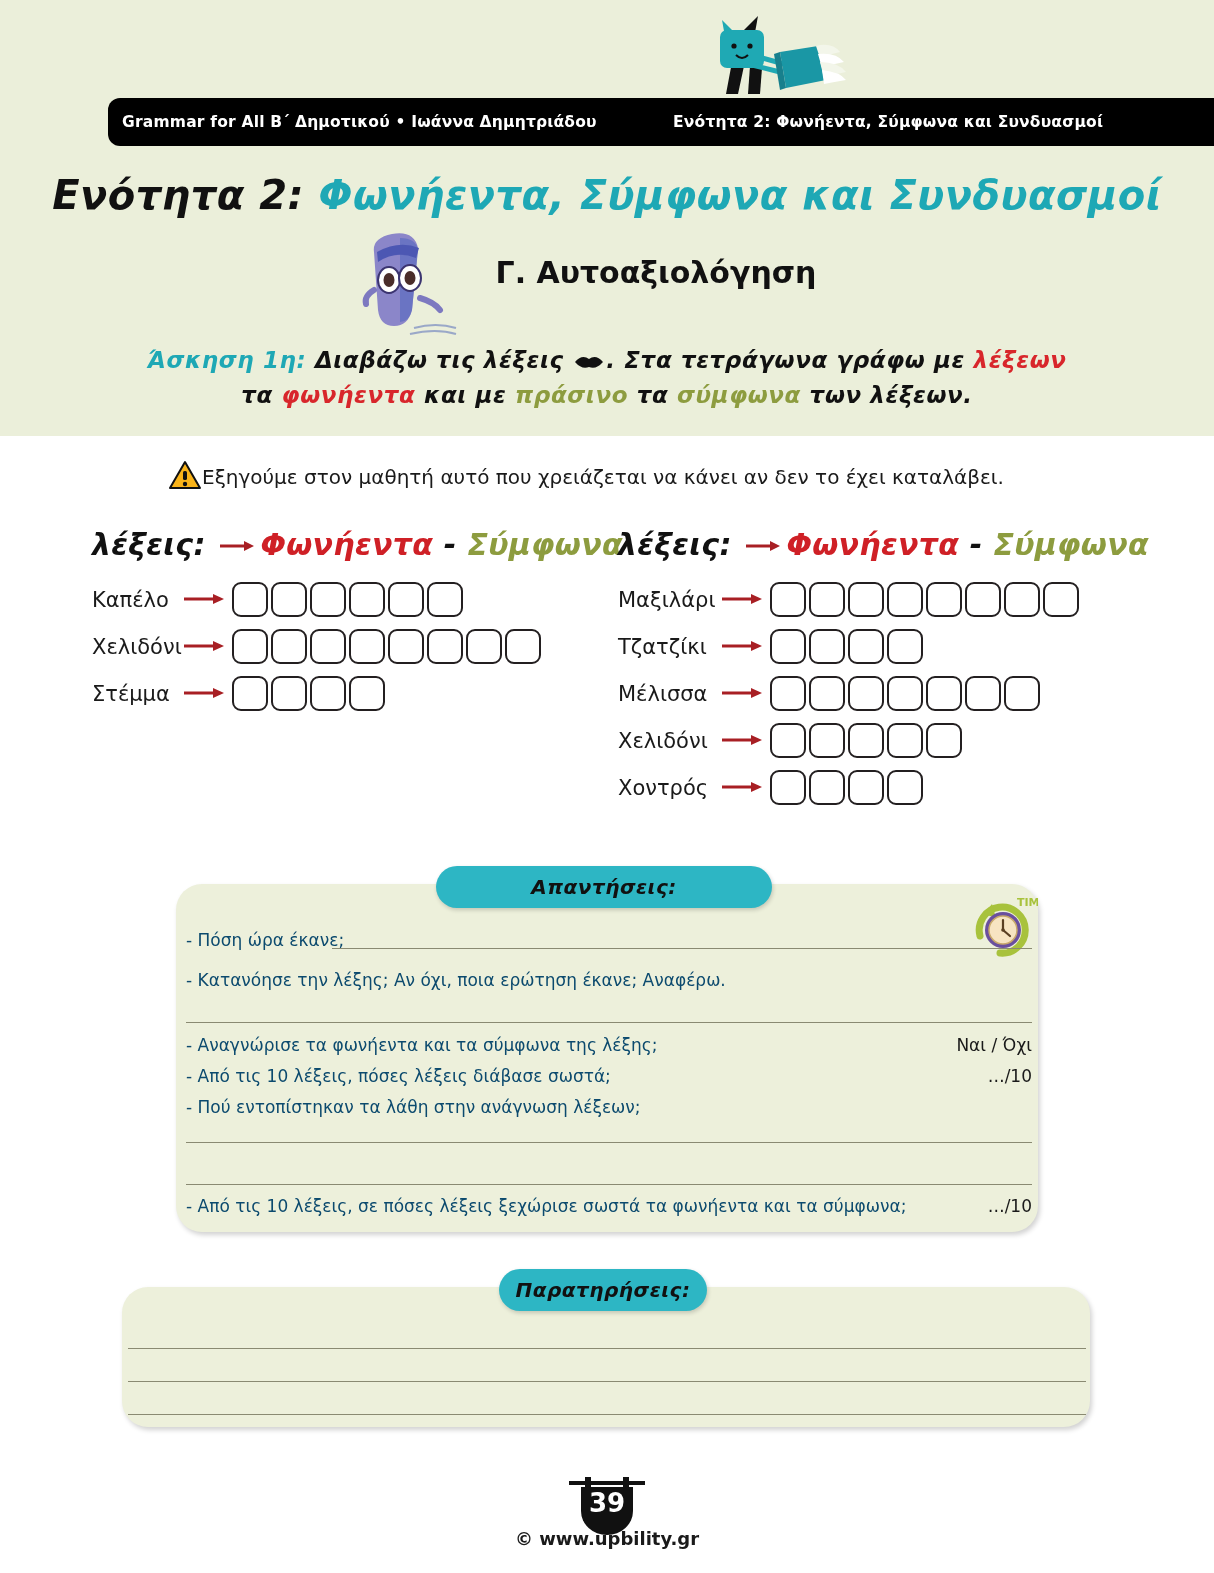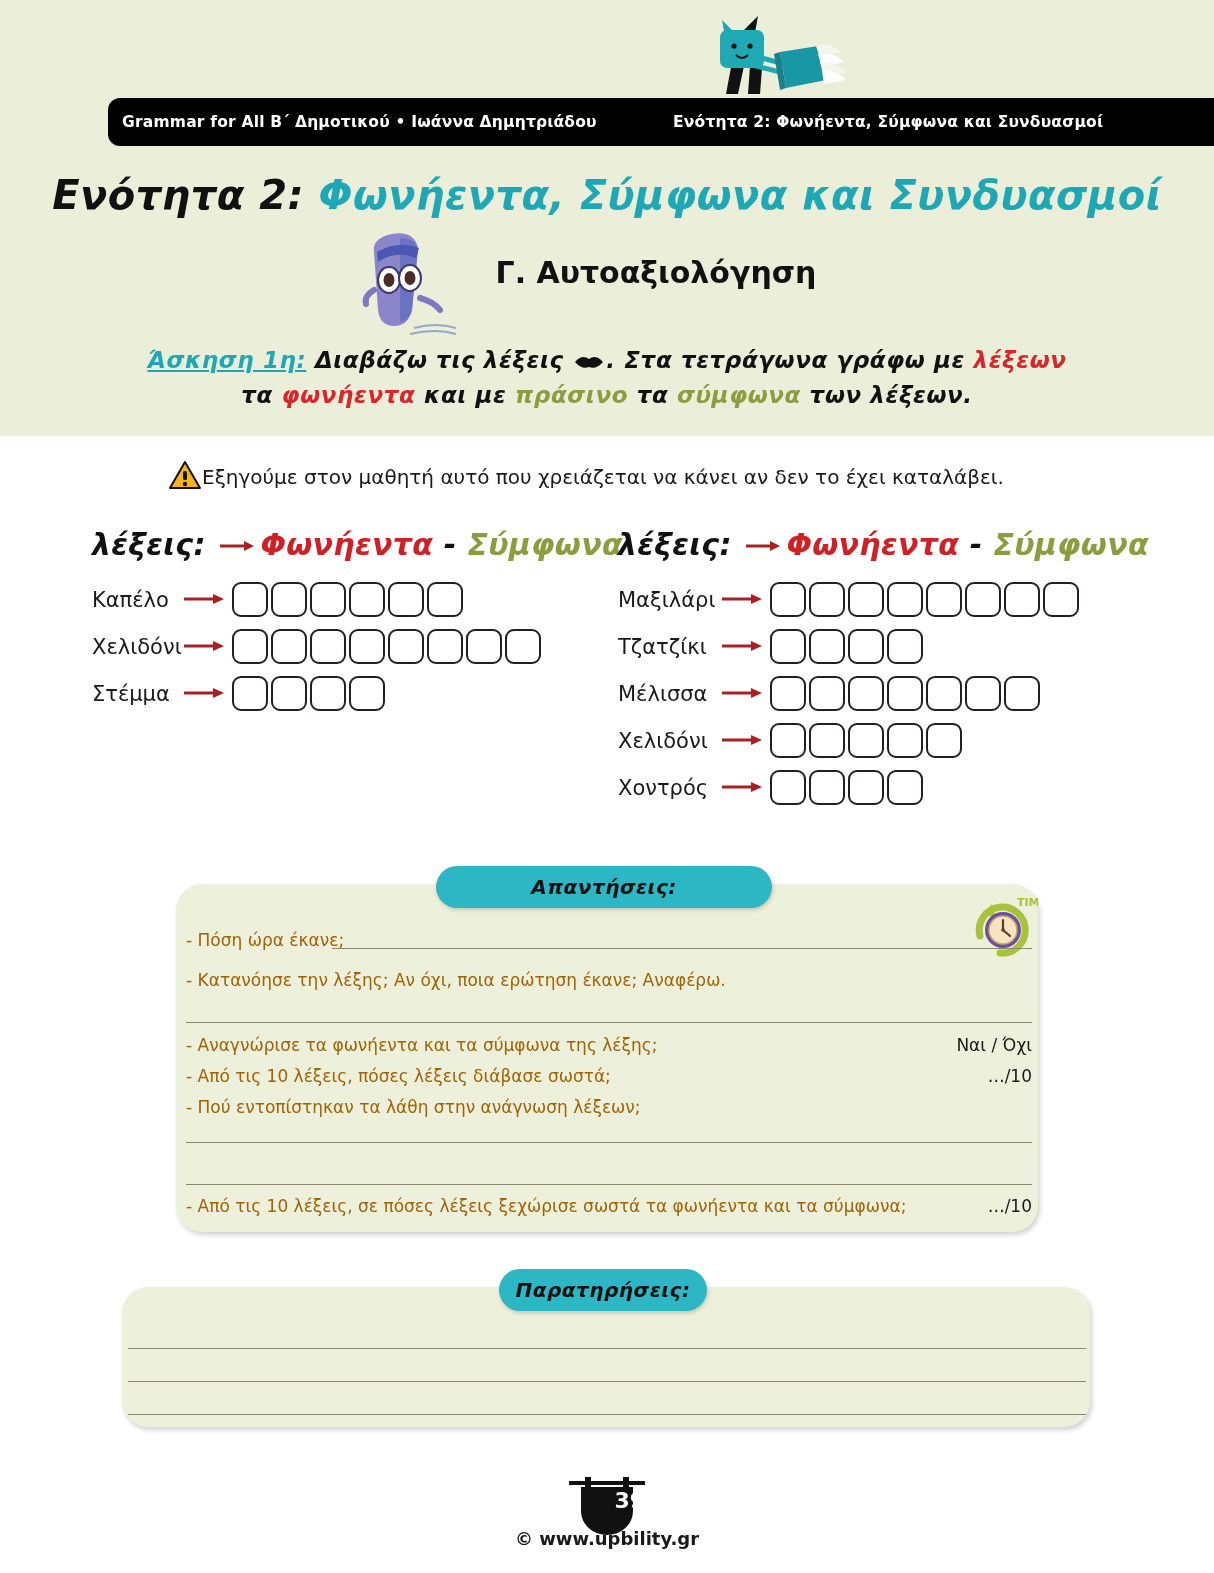--- a/index.html
+++ b/index.html
@@ -99,21 +99,21 @@
     left: 0; top: 344px;
     width: 1214px;
     text-align: center;
     font-size: 23px;
     font-weight: bold;
     font-style: italic;
     line-height: 33px;
     letter-spacing: 0.6px;
     color: #111111;
   }
-  .ex-label { color: #1ea8b5; text-decoration: underline; }
+  .ex-label { color: #1ea8b5; }
   .ex-red   { color: #d8262b; }
   .ex-green { color: #8d9c3f; }
   .lips-icon { display: inline-block; vertical-align: -2px; margin: 0 2px; }
 
   
   .note-row {
     position: absolute;
     left: 168px; top: 460px;
     display: flex;
     align-items: center;
@@ -197,21 +197,21 @@
 
   .clock-icon {
     position: absolute;
     left: 968px; top: 892px;
     width: 70px; height: 70px;
   }
 
   .ans-line {
     position: absolute;
     font-size: 17px;
-    color: #a16207;
+    color: #0c4a6e;
     white-space: nowrap;
   }
   .ans-value {
     position: absolute;
     font-size: 17px;
     color: #1a1a1a;
     white-space: nowrap;
     text-align: right;
   }
   .rule {
@@ -240,23 +240,23 @@
   
   .page-badge {
     position: absolute;
     left: 569px; top: 1477px;
     width: 76px; height: 62px;
   }
   .page-num {
     position: absolute;
     left: 569px; top: 1488px;
     width: 76px;
-    text-align: right;
+    text-align: center;
     color: #ffffff;
-    font-size: 22px;
+    font-size: 26px;
     font-weight: bold;
   }
   .footer-url {
     position: absolute;
     left: 0; top: 1528px;
     width: 1214px;
     text-align: center;
     font-size: 18px;
     font-weight: bold;
     color: #1a1a1a;

